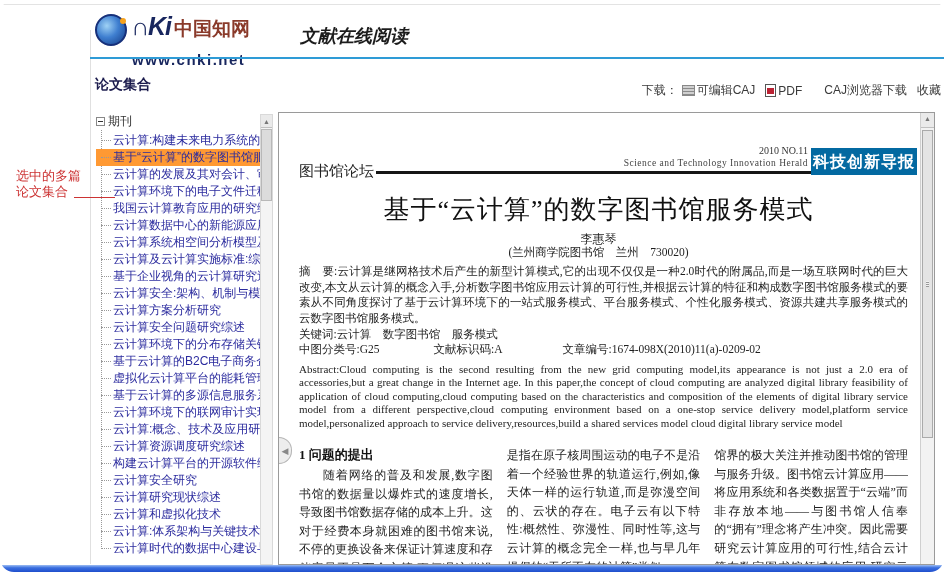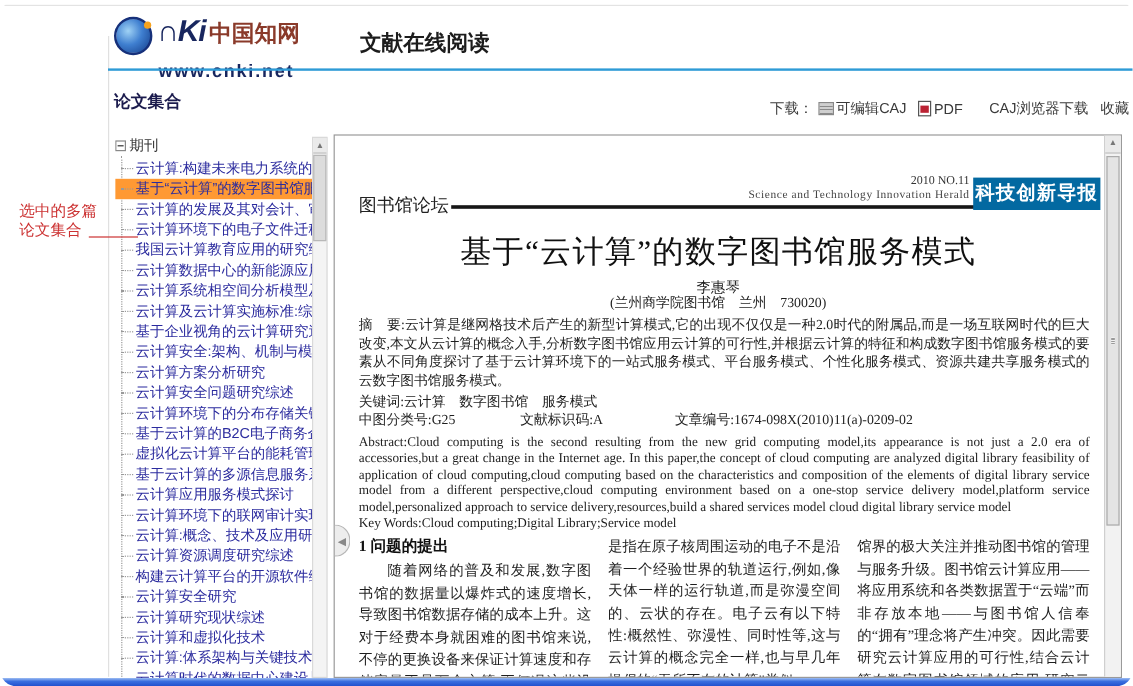--- a/index.html
+++ b/index.html
@@ -15,21 +15,21 @@
            background:radial-gradient(circle at 35% 35%, #9fd2f5 0%, #3f7fd0 45%, #123a86 100%);
            border:2px solid #16307a; }
   .globe::after { content:""; position:absolute; right:-1px; top:2px; width:6px; height:6px;
                   border-radius:50%; background:#f6a21d; }
   .brand-row { position:absolute; left:36px; top:0; white-space:nowrap; }
   .brand-en { font-size:25px; font-weight:bold; font-style:italic; color:#18265e; letter-spacing:-1px; }
   .brand-cn { font-size:19px; font-weight:bold; color:#8a3a2a; margin-left:3px;
               font-family:"Liberation Serif", serif; }
   .brand-url { position:absolute; left:37px; top:39px; font-size:15px; font-weight:bold;
                letter-spacing:1.5px; color:#18265e; }
-  .app-title { position:absolute; left:300px; top:24px; font-size:18px; font-weight:bold; color:#1c1c1c; }
+  .app-title { position:absolute; left:300px; top:24px; font-size:18px; font-weight:bold; color:#1c1c1c;font-style:italic; }
   .bluerule { position:absolute; top:57px; left:90px; right:0; height:2px; background:#2e9bd6; }
 
   
   .collection-title { position:absolute; left:95px; top:76px; font-size:14px; font-weight:bold; color:#1b1b4d; }
   .dl-bar { position:absolute; right:3px; top:82px; display:flex; align-items:center;
             font-size:12px; color:#3a3a3a; white-space:nowrap; }
   .dl-bar .lbl { margin-right:4px; }
   .dl-link { cursor:pointer; color:#3a3a3a; display:flex; align-items:center; }
   .dl-link + .dl-link { margin-left:10px; }
   .gap-l { margin-left:22px !important; }
@@ -212,23 +212,20 @@
         </div>
 
         <div class="tree-item">
           <span>虚拟化云计算平台的能耗管理</span>
         </div>
 
         <div class="tree-item">
           <span>基于云计算的多源信息服务系统</span>
         </div>
 
-        <div class="tree-item">
-          <span>云计算应用服务模式探讨</span>
-        </div>
 
         <div class="tree-item">
           <span>云计算环境下的联网审计实现方</span>
         </div>
 
         <div class="tree-item">
           <span>云计算:概念、技术及应用研究综</span>
         </div>
 
         <div class="tree-item">
@@ -277,21 +274,20 @@
     <div class="p-affil">(兰州商学院图书馆　兰州　730020)</div>
 
     <div class="abs-cn">摘　要:云计算是继网格技术后产生的新型计算模式,它的出现不仅仅是一种2.0时代的附属品,而是一场互联网时代的巨大改变,本文从云计算的概念入手,分析数字图书馆应用云计算的可行性,并根据云计算的特征和构成数字图书馆服务模式的要素从不同角度探讨了基于云计算环境下的一站式服务模式、平台服务模式、个性化服务模式、资源共建共享服务模式的云数字图书馆服务模式。</div>
     <div class="kw-cn">关键词:云计算　数字图书馆　服务模式</div>
     <div class="class-line">
       <span>中图分类号:G25</span>
       <span>文献标识码:A</span>
       <span>文章编号:1674-098X(2010)11(a)-0209-02</span>
     </div>
     <div class="abs-en">Abstract:Cloud computing is the second resulting from the new grid computing model,its appearance is not just a 2.0 era of accessories,but a great change in the Internet age. In this paper,the concept of cloud computing are analyzed digital library feasibility of application of cloud computing,cloud computing based on the characteristics and composition of the elements of digital library service model from a different perspective,cloud computing environment based on a one-stop service delivery model,platform service model,personalized approach to service delivery,resources,build a shared services model cloud digital library service model</div>
-    <div class="kw-en">Key Words:Cloud computing;Digital Library;Service model</div>
 
     <div class="columns">
       <div class="colm">
         <h3>1 问题的提出</h3>
         <p class="ind">随着网络的普及和发展,数字图书馆的数据量以爆炸式的速度增长,导致图书馆数据存储的成本上升。这对于经费本身就困难的图书馆来说,不停的更换设备来保证计算速度和存储容量不是万全之策,更何况这些设备带来的附加费用也是一个不小的数据,而且随着设备数量的增加,各种存储体系结构之间的差异不断增加,可</p>
       </div>
       <div class="colm">
         <p>是指在原子核周围运动的电子不是沿着一个经验世界的轨道运行,例如,像天体一样的运行轨道,而是弥漫空间的、云状的存在。电子云有以下特性:概然性、弥漫性、同时性等,这与云计算的概念完全一样,也与早几年提倡的“无所不在的计算”类似。</p>
 
       </div>

